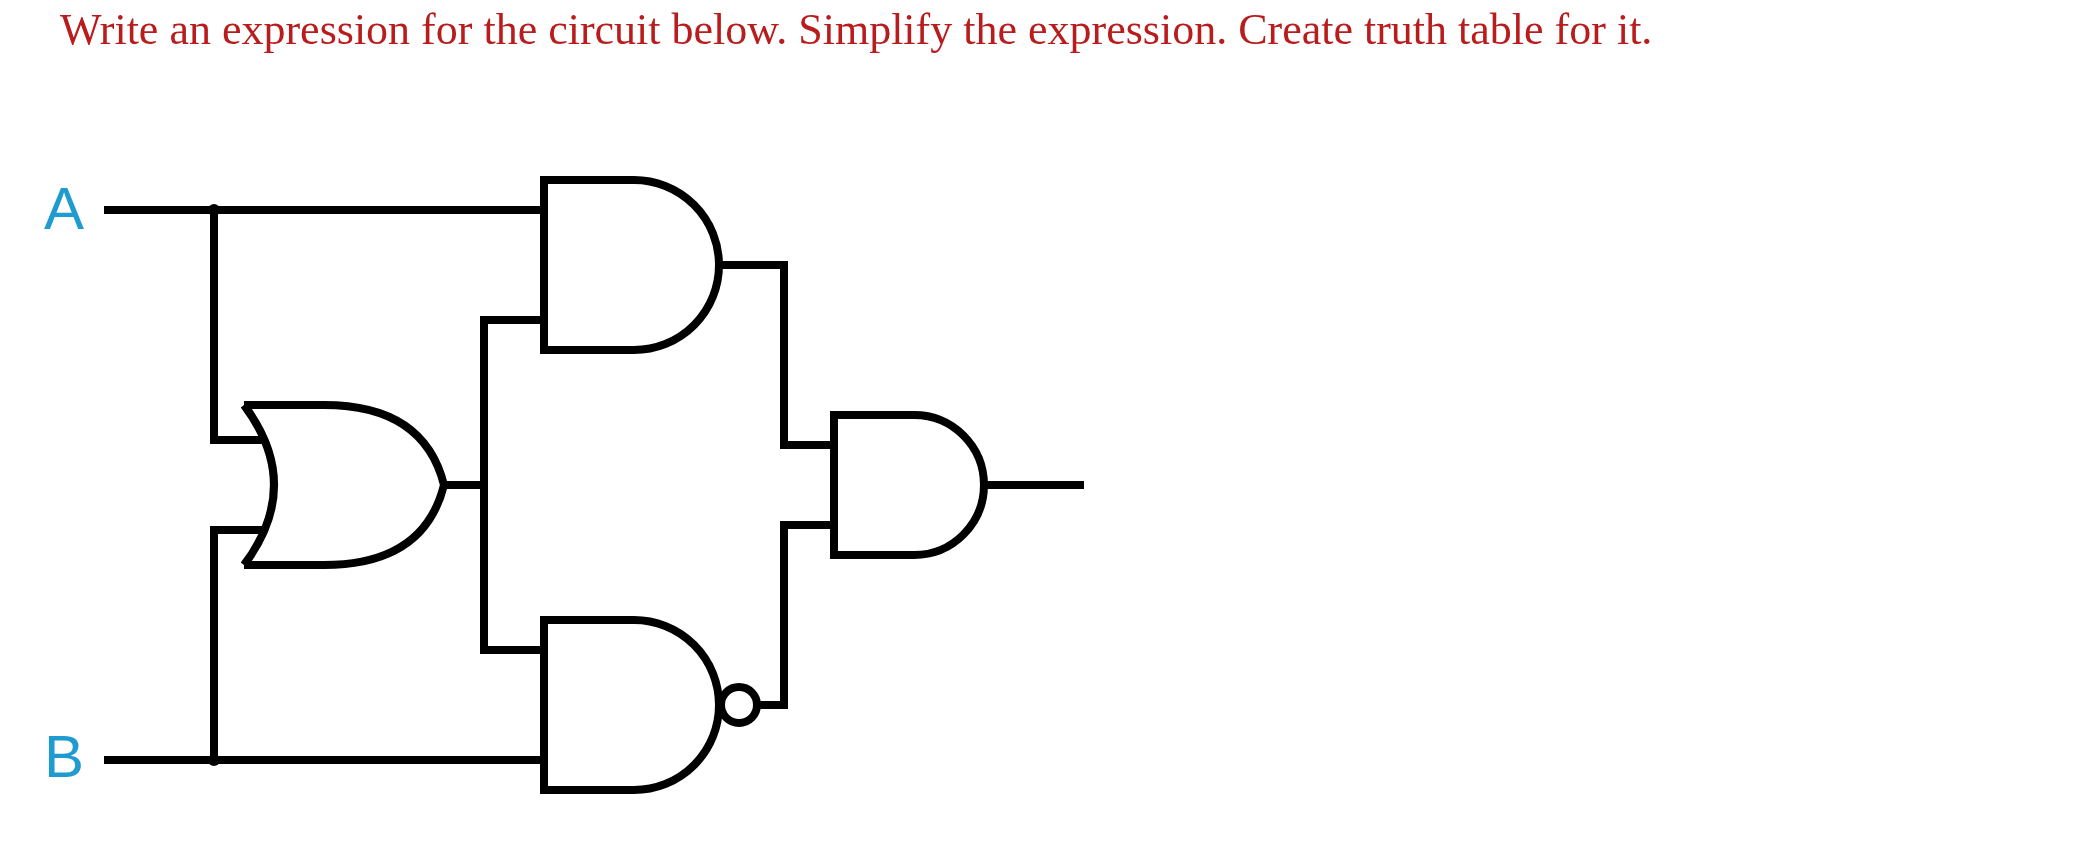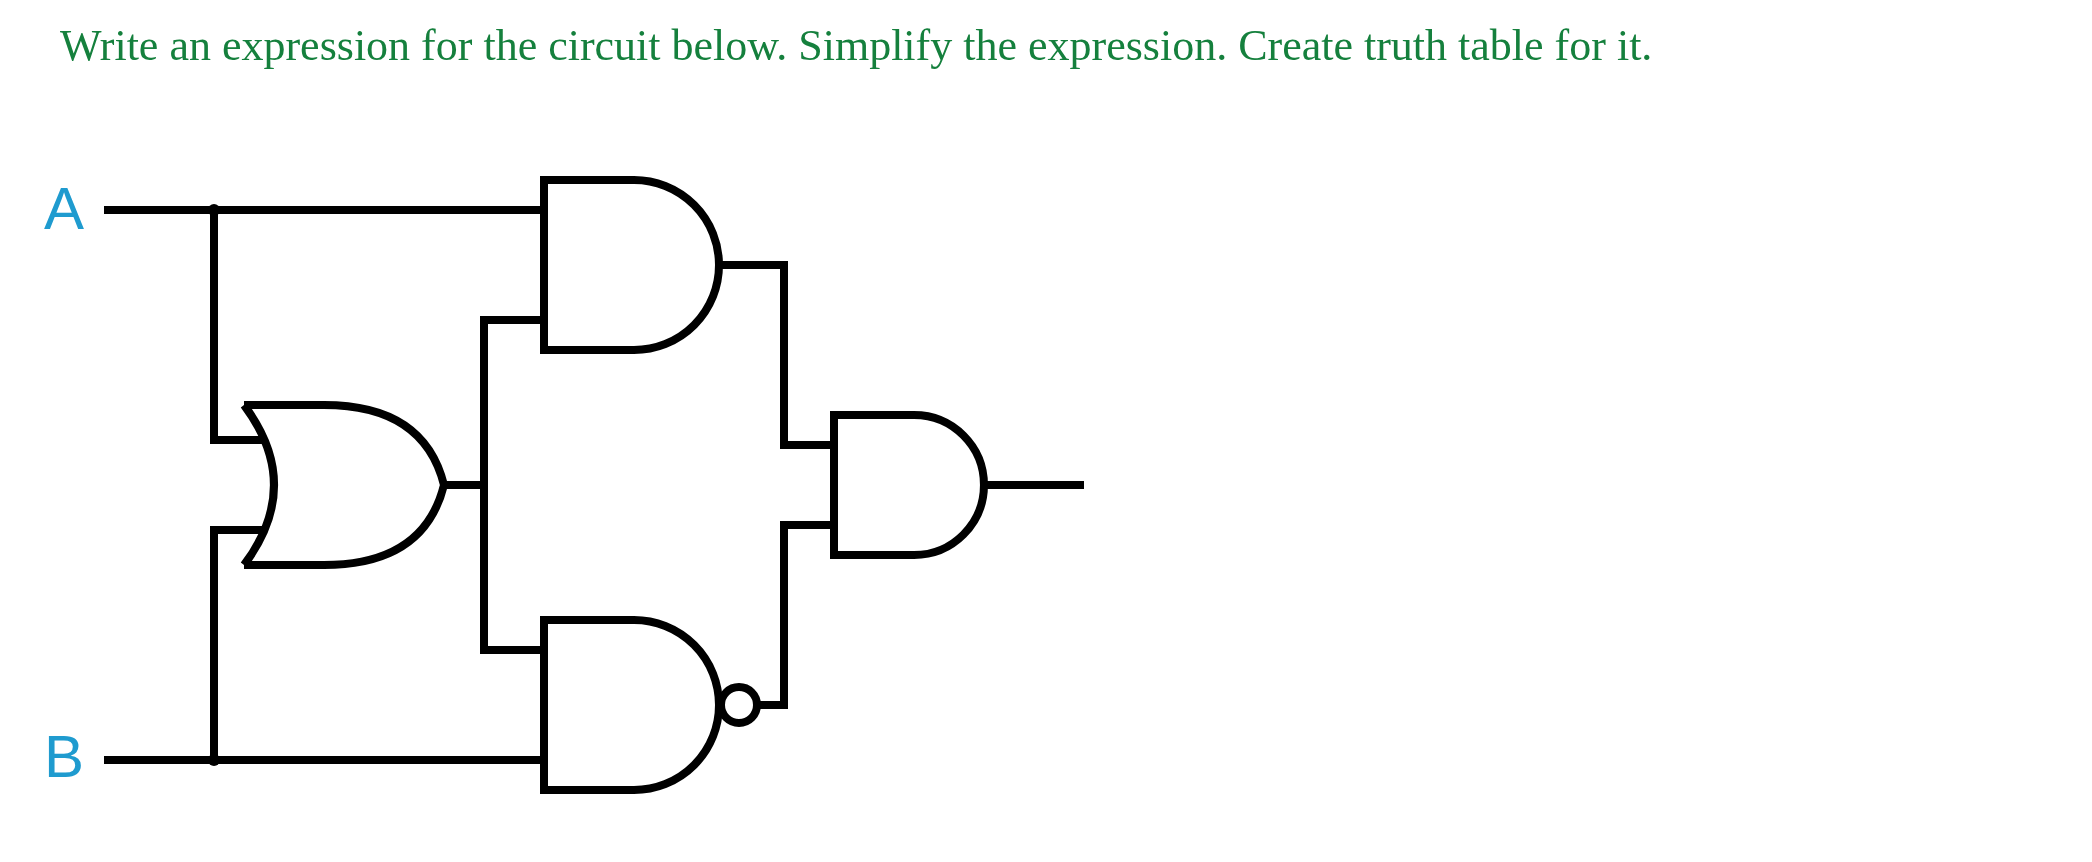--- a/index.html
+++ b/index.html
@@ -6,24 +6,24 @@
     margin: 0;
     padding: 0;
     background: #ffffff;
     width: 2092px;
     height: 862px;
     overflow: hidden;
     font-family: "Times New Roman", Times, serif;
   }
   .question-text {
     position: absolute;
-    top: 20px;
+    top: 4px;
     left: 60px;
     font-size: 44px;
-    color: #15803d;
+    color: #b91c1c;
     white-space: nowrap;
   }
   .circuit {
     position: absolute;
     top: 150px;
     left: 44px;
     width: 1100px;
     height: 680px;
   }
   .input-label {

